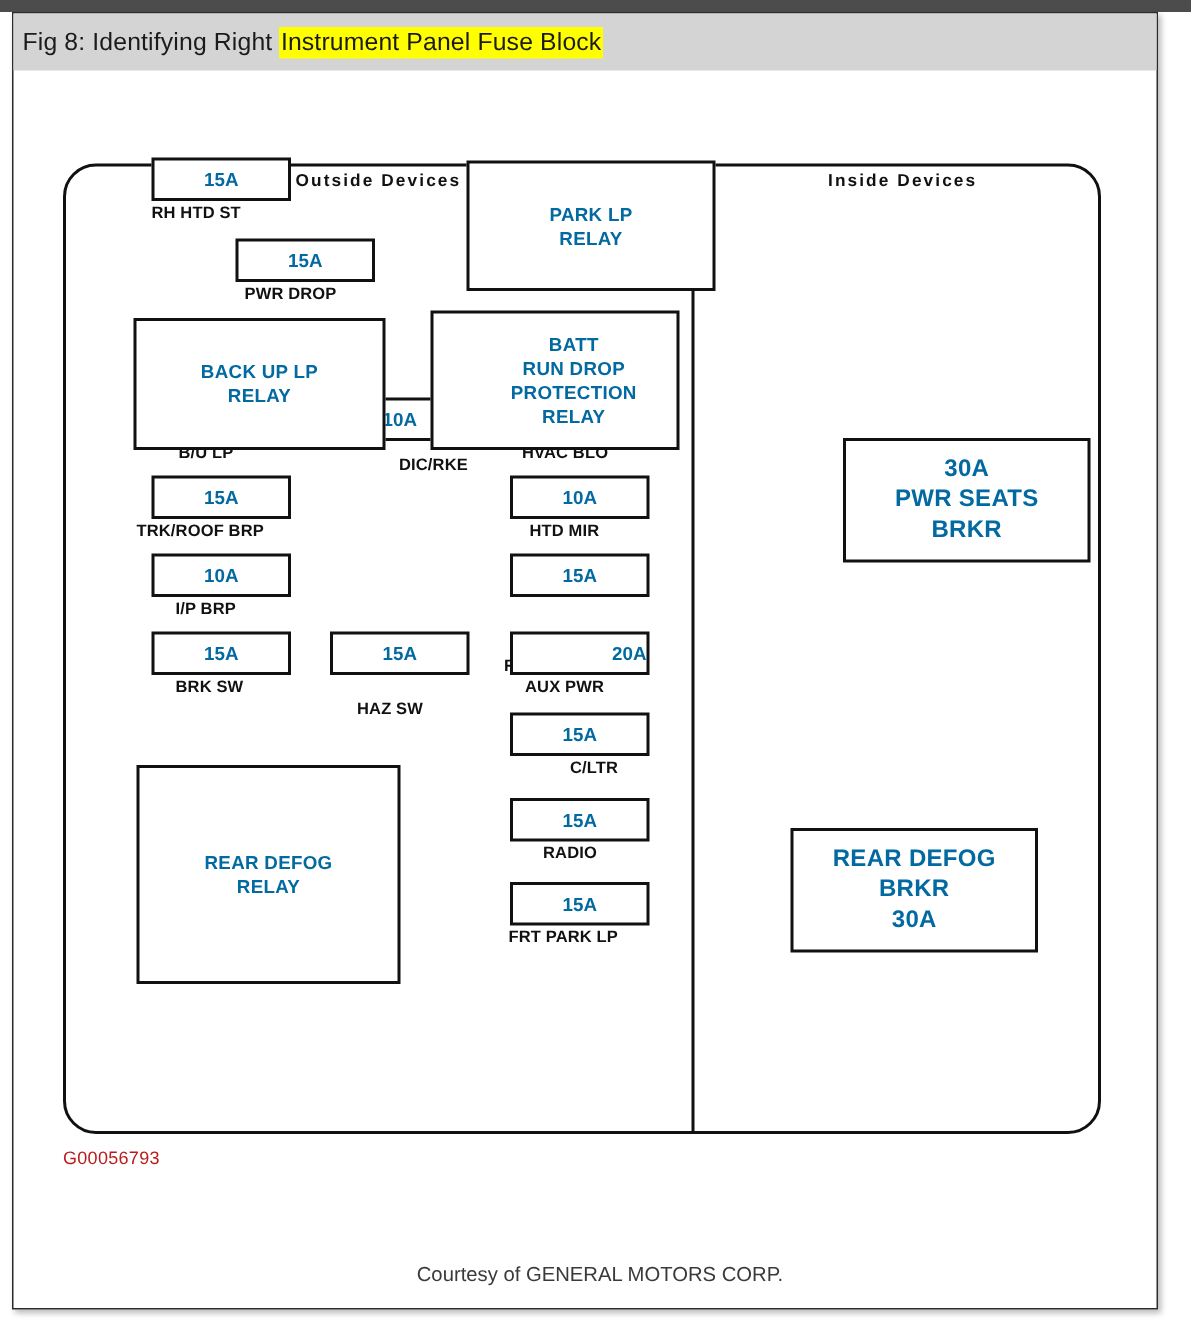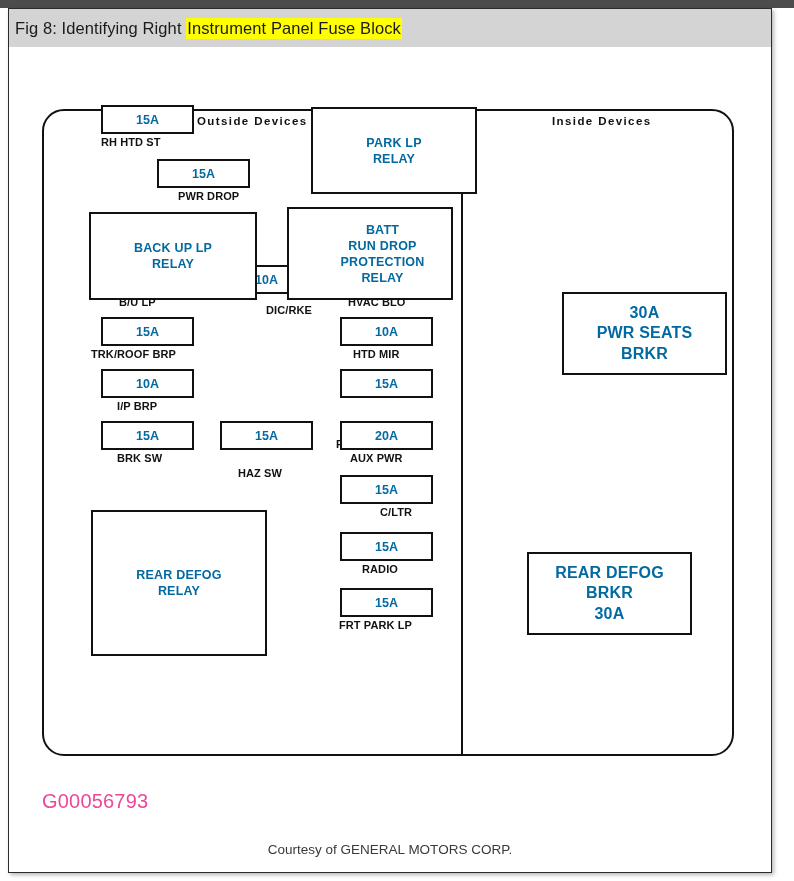--- a/index.html
+++ b/index.html
@@ -124,30 +124,30 @@
     font-size: 11px;
     font-weight: bold;
     color: #111111;
     white-space: nowrap;
     letter-spacing: 0.1px;
   }
 
   
   .figure-id {
     position: absolute;
-    left: 33px; top: 743px;
-    font-size: 20px;
-    color: #ec4899;
+    left: 33px; top: 718px;
+    font-size: 12px;
+    color: #b91c1c;
     letter-spacing: 0.2px;
   }
 
   
   .courtesy {
     position: absolute;
-    left: 0; top: 795px;
+    left: 10px; top: 795px;
     width: 762px;
     text-align: center;
     font-size: 13.5px;
     color: #3a3a3a;
   }
 </style>
 </head>
 <body>
 
 <div class="top-strip"></div>
@@ -167,21 +167,21 @@
     <div class="section-title title-inside">Inside  Devices</div>
 
     <div id="outside-layer">
         <div class="fuse-box" style="left: 92px; top: 58px; width: 93px; height: 29px;">
           <span>15A</span>
         </div>
         <div class="fuse-caption" style="left: 92px; top: 89px;">RH HTD ST</div>
         <div class="fuse-box" style="left: 148px; top: 112px; width: 93px; height: 29px;">
           <span>15A</span>
         </div>
-        <div class="fuse-caption" style="left: 169px; top: 143px;">PWR DROP</div>
+        <div class="fuse-caption" style="left: 154px; top: 143px;">PWR DROP</div>
         <div class="fuse-box" style="left: 92px; top: 218px; width: 93px; height: 29px;">
           <span>10A</span>
         </div>
         <div class="fuse-caption" style="left: 110px; top: 249px;">B/U LP</div>
         <div class="fuse-box" style="left: 211px; top: 218px; width: 93px; height: 29px;">
           <span>10A</span>
         </div>
         <div class="fuse-caption" style="left: 226px; top: 257px; margin-left: 31px;">DIC/RKE</div>
         <div class="fuse-box" style="left: 331px; top: 218px; width: 93px; height: 29px;">
           <span>25A</span>
@@ -204,21 +204,21 @@
         </div>
         <div class="fuse-caption" style="left: 327px; top: 363px; margin-top: 28px;">REAR PRK LP</div>
         <div class="fuse-box" style="left: 92px; top: 374px; width: 93px; height: 29px;">
           <span>15A</span>
         </div>
         <div class="fuse-caption" style="left: 108px; top: 405px;">BRK SW</div>
         <div class="fuse-box" style="left: 211px; top: 374px; width: 93px; height: 29px;">
           <span>15A</span>
         </div>
         <div class="fuse-caption" style="left: 229px; top: 420px;">HAZ SW</div>
-        <div class="fuse-box" style="left: 331px; top: 374px; width: 93px; height: 29px;">
+        <div class="fuse-box" style="left: 331px; top: 374px; width: 93px; height: 29px; align-items: flex-end;">
           <span>20A</span>
         </div>
         <div class="fuse-caption" style="left: 341px; top: 405px;">AUX PWR</div>
         <div class="fuse-box" style="left: 331px; top: 428px; width: 93px; height: 29px;">
           <span>15A</span>
         </div>
         <div class="fuse-caption" style="left: 355px; top: 459px; margin-left: 16px;">C/LTR</div>
         <div class="fuse-box" style="left: 331px; top: 485px; width: 93px; height: 29px;">
           <span>15A</span>
         </div>

